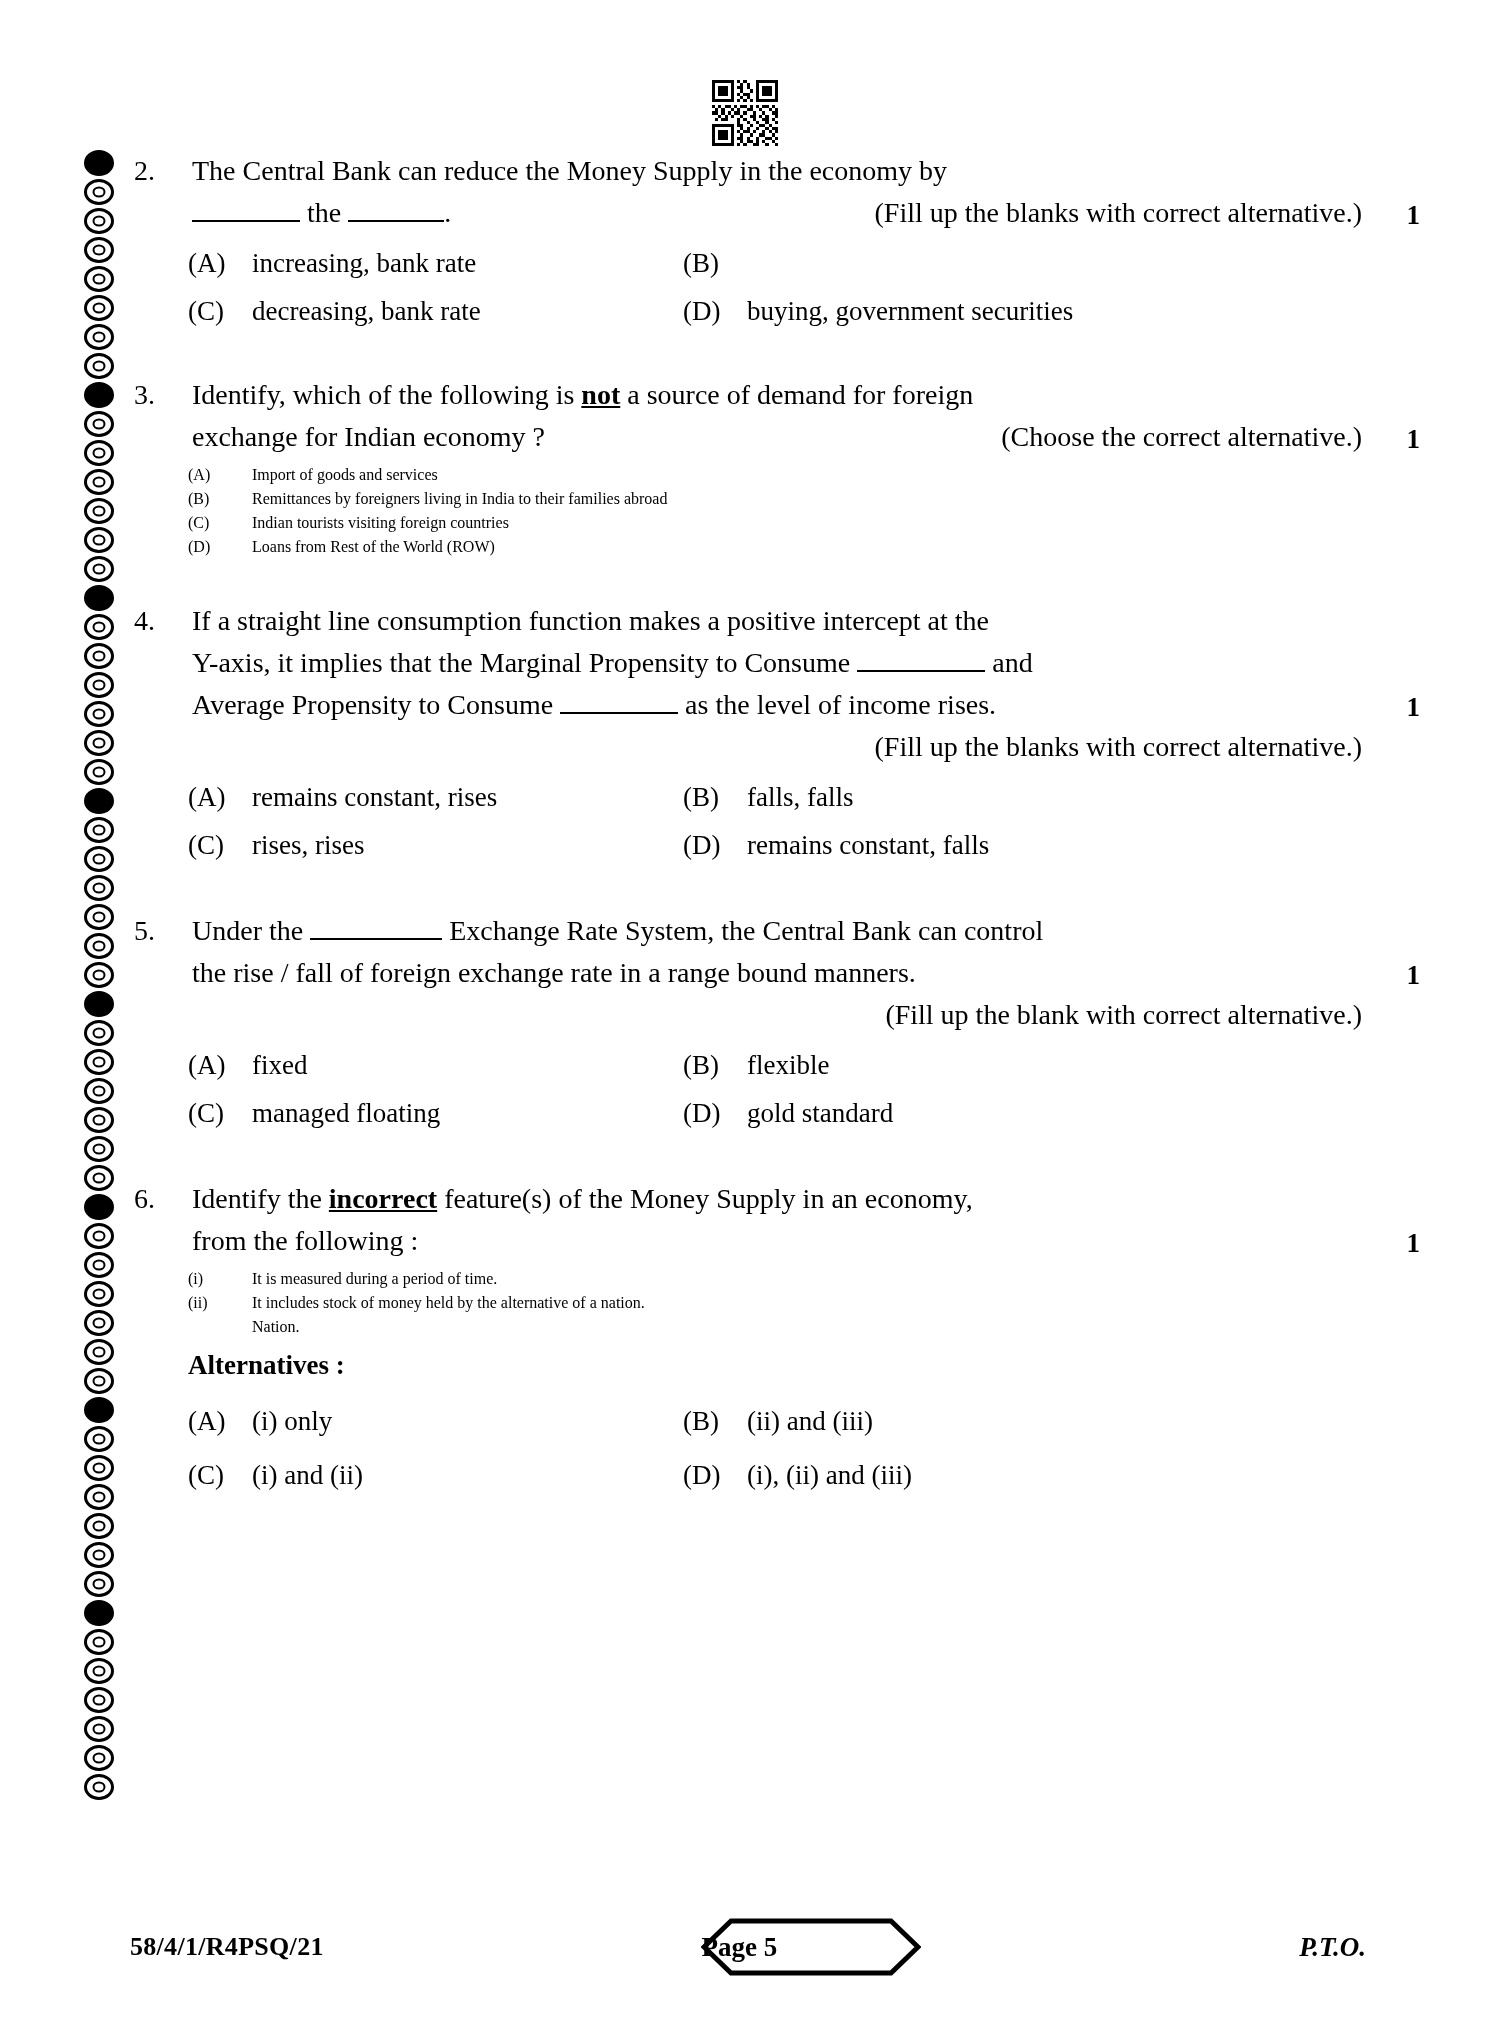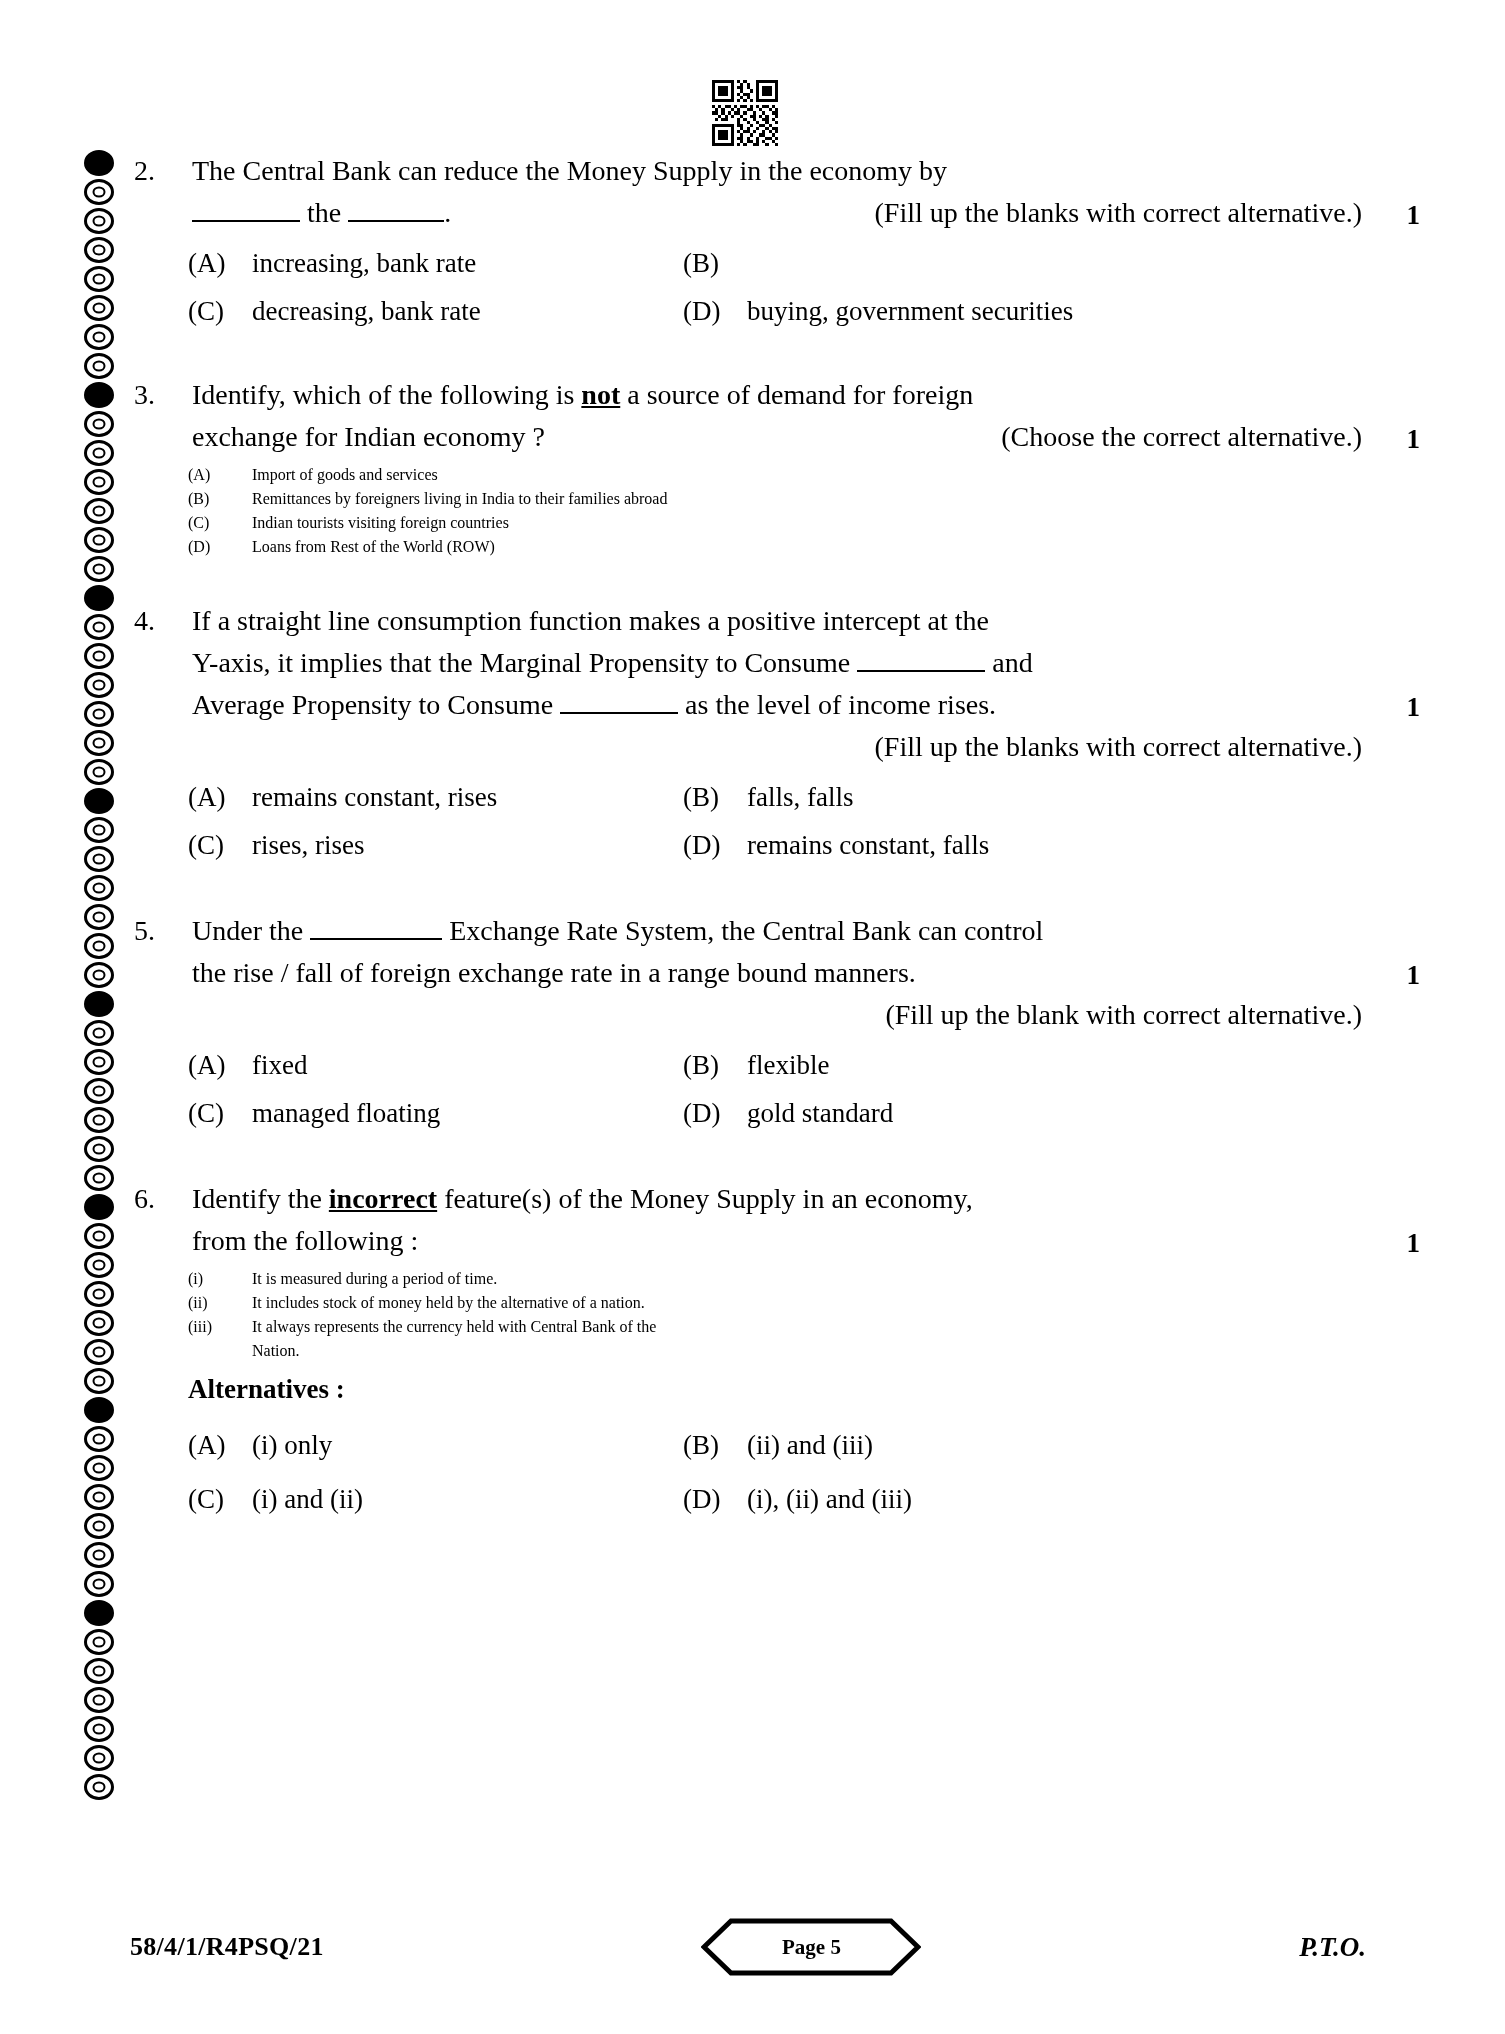--- a/index.html
+++ b/index.html
@@ -190,25 +190,24 @@
     font-size: 26px;
   }
   .code {
     font-weight: bold;
     letter-spacing: 0.3px;
   }
   .page-badge {
     position: relative;
     display: inline-flex;
     align-items: center;
-    justify-content: center;
     width: 220px;
     height: 58px;
     font-weight: bold;
-    font-size: 21px;
+    font-size: 27px;
   }
   .page-badge svg {
     position: absolute;
     left: 0;
     top: 0;
   }
   .page-badge span { position: relative; z-index: 2; }
   .pto {
     font-weight: bold;
     font-style: italic;
@@ -552,24 +551,20 @@
       <div class="opts stack">
         <div class="opt full roman">
           <span class="lbl">(i)</span>
           <span class="txt">It is measured during a period of time.</span>
         </div>
         <div class="opt full roman">
           <span class="lbl">(ii)</span>
           <span class="txt">It includes stock of money held by the alternative of a nation.</span>
         </div>
         <div class="opt full roman">
-          <span class="lbl">(iii)</span>
-          <span class="txt">It  always  represents  the  currency  held  with  Central  Bank  of  the</span>
-        </div>
-        <div class="opt full roman">
           <span class="lbl"></span>
           <span class="txt">Nation.</span>
         </div>
 
         <div class="alt-head">Alternatives :</div>
 
         <div class="opt-row">
           <div class="opt col">
             <span class="lbl">(A)</span>
             <span class="txt">(i) only</span>

